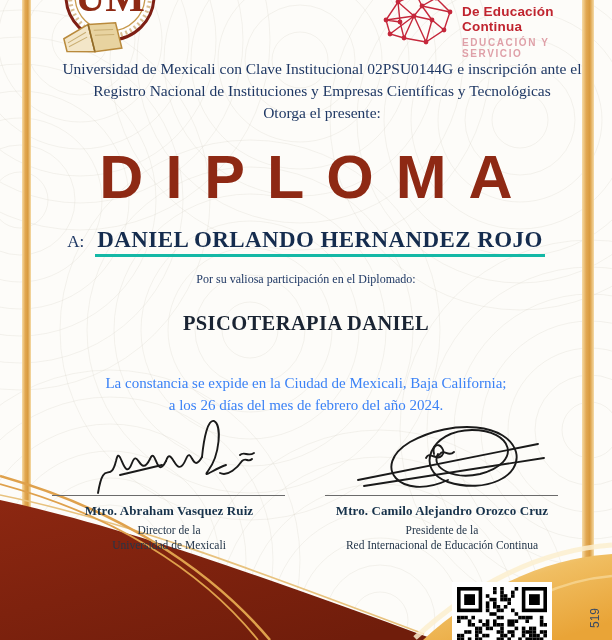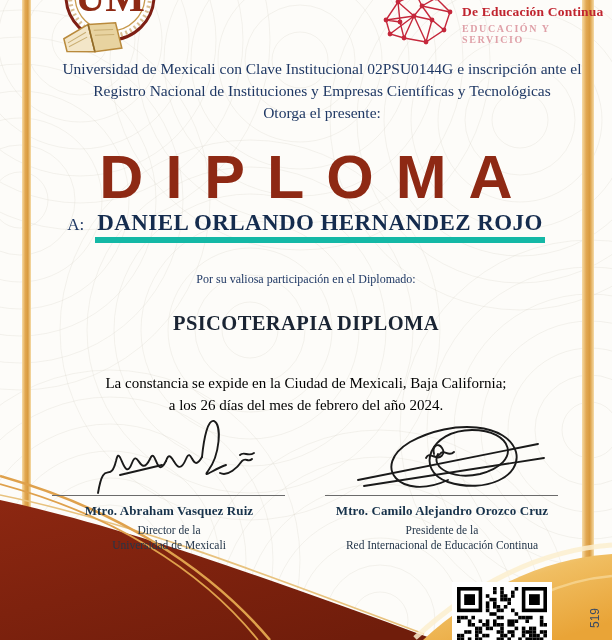--- a/index.html
+++ b/index.html
@@ -11,44 +11,44 @@
   }
   .bg-waves { position:absolute; left:0; top:0; z-index:0; }
 
   .bar { position:absolute; top:0; height:640px; z-index:1;
     background:linear-gradient(90deg,#F6DCA8 0%,#E2A852 35%,#D89A3F 65%,#F6DCA8 100%); }
   .bar-left  { left:22px;  width:9px;  }
   .bar-right { left:582px; width:12px; }
 
   .seal { position:absolute; left:58px; top:-50px; z-index:2; }
   .net-logo { position:absolute; left:378px; top:-14px; z-index:2; }
-  .net-text { position:absolute; left:462px; top:4px; z-index:2; font-family:Liberation Serif, serif; }
+  .net-text { position:absolute; left:462px; top:4px; z-index:2; font-family:Liberation Sans, sans-serif; }
   .net-title { font-size:13.5px; font-weight:bold; color:#C0242F; letter-spacing:0.2px; }
   .net-sub { margin-top:3px; font-size:10px; letter-spacing:1.6px; color:#DFA0A8; font-weight:bold; }
 
   .header-block { position:absolute; left:30px; top:58px; width:584px; z-index:3;
     text-align:center; font-size:15.5px; line-height:22px; color:#1F3864; }
 
   .diploma-title { position:absolute; left:0; top:142px; width:612px; z-index:3;
     text-align:center; font-family:"Liberation Sans",sans-serif; font-weight:bold;
     font-size:61px; letter-spacing:22px; text-indent:22px; color:#8E2914; }
 
   .name-row { position:absolute; left:0; top:210px; width:612px; z-index:3;
     display:flex; justify-content:center; align-items:baseline; gap:11px; }
   .name-prefix { font-size:17px; color:#1F3864; }
   .recipient-name { font-size:23px; font-weight:bold; color:#152C4E;
-    letter-spacing:0.4px; border-bottom:6px solid #14b8a6; padding:0 2px 1px 2px; }
+    letter-spacing:0.4px; border-bottom:3px solid #14b8a6; padding:0 2px 1px 2px;margin-top:17px; }
 
   .participation { position:absolute; left:0; top:272px; width:612px; z-index:3;
     text-align:center; font-size:12px; color:#1F3864; }
   .program-name { position:absolute; left:0; top:312px; width:612px; z-index:3;
     text-align:center; font-size:20.5px; font-weight:bold; color:#1A2433; letter-spacing:0.4px; }
 
   .issue-block { position:absolute; left:30px; top:372px; width:552px; z-index:3;
-    text-align:center; font-size:15px; line-height:22px; color:#000000; }
+    text-align:center; font-size:15px; line-height:22px; color:#3b82f6; }
 
   .sig-scribble { position:absolute; z-index:4; }
   .sig-scribble.left  { left:90px;  top:413px; }
   .sig-scribble.right { left:330px; top:418px; }
   .sig-line { position:absolute; top:495px; width:233px; border-top:1px solid #6b6b6b; z-index:4; }
   .sig-line.left  { left:52px; }
   .sig-line.right { left:325px; }
   .sig-block { position:absolute; top:503px; width:300px; z-index:4; text-align:center;
     font-family:Liberation Serif, serif; }
   .sig-block.left  { left:19px; }
@@ -178,21 +178,21 @@
   </div>
 
   <div class="diploma-title">DIPLOMA</div>
 
   <div class="name-row">
     <span class="name-prefix">A:</span>
     <span class="recipient-name">DANIEL ORLANDO HERNANDEZ ROJO</span>
   </div>
 
   <div class="participation">Por su valiosa participación en el Diplomado:</div>
-  <div class="program-name">PSICOTERAPIA DIPLOMA</div>
+  <div class="program-name">PSICOTERAPIA DANIEL</div>
 
   <div class="issue-block">
     <div>La constancia se expide en la Ciudad de Mexicali, Baja California;</div>
     <div>a los 26 días del mes de febrero del año 2024.</div>
   </div>
 
   <svg class="sig-scribble left" width="170" height="88" viewBox="0 0 170 88">
     <g stroke="#1a1a1a" stroke-width="1.9" fill="none" stroke-linecap="round">
       <path d="M8 80 C14 44 20 72 26 48 C30 28 34 72 42 50 C48 34 50 66 60 46 C66 32 66 68 76 48"></path>
       <path d="M30 62 L72 52"></path>

